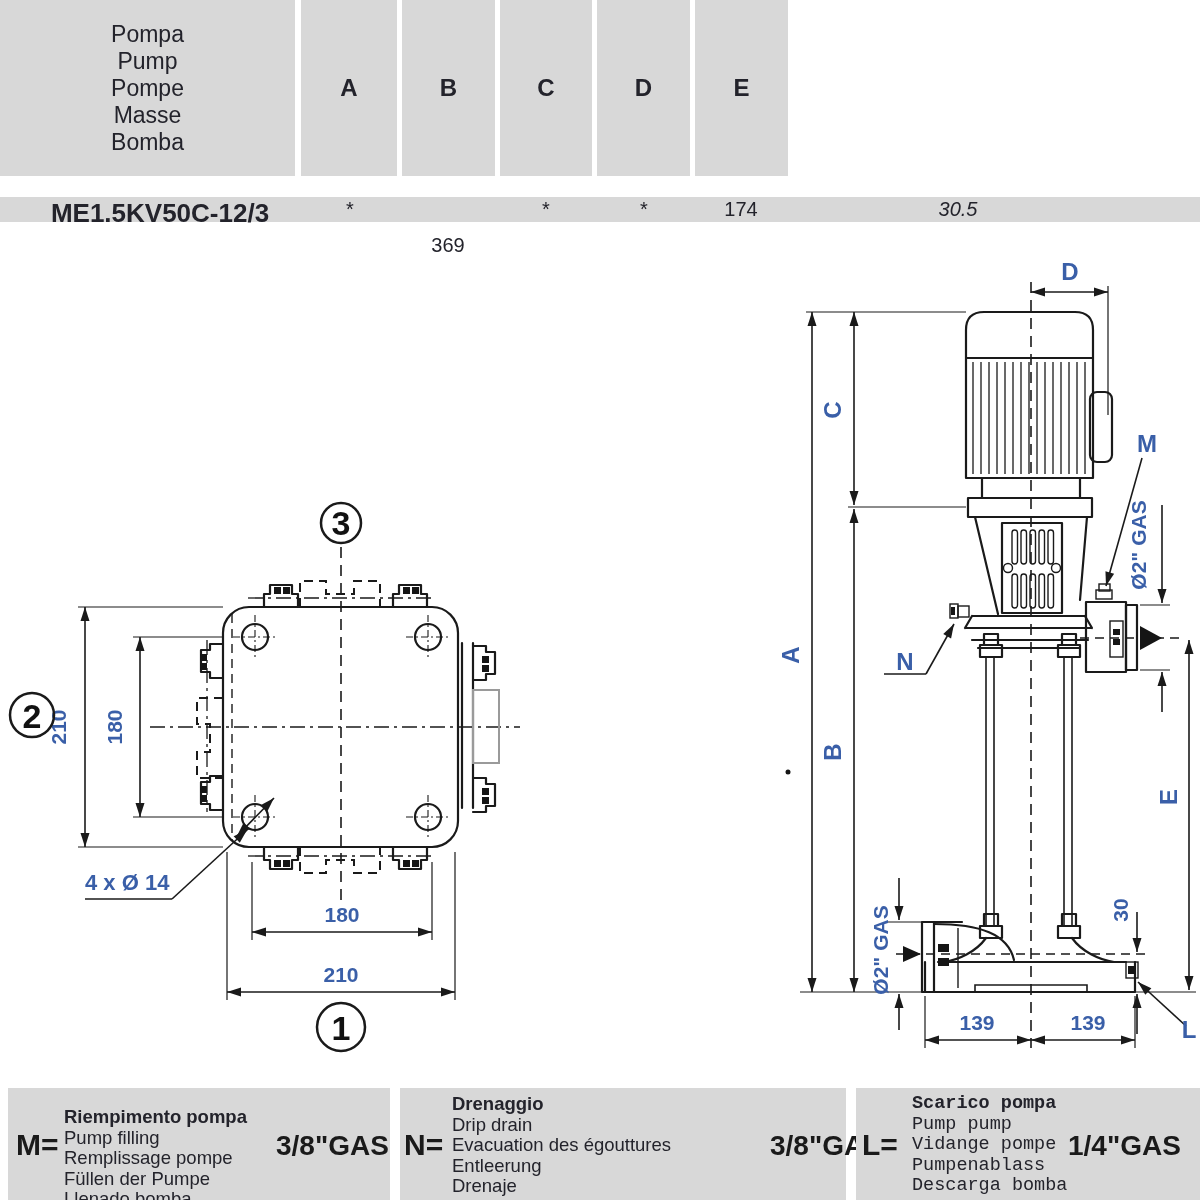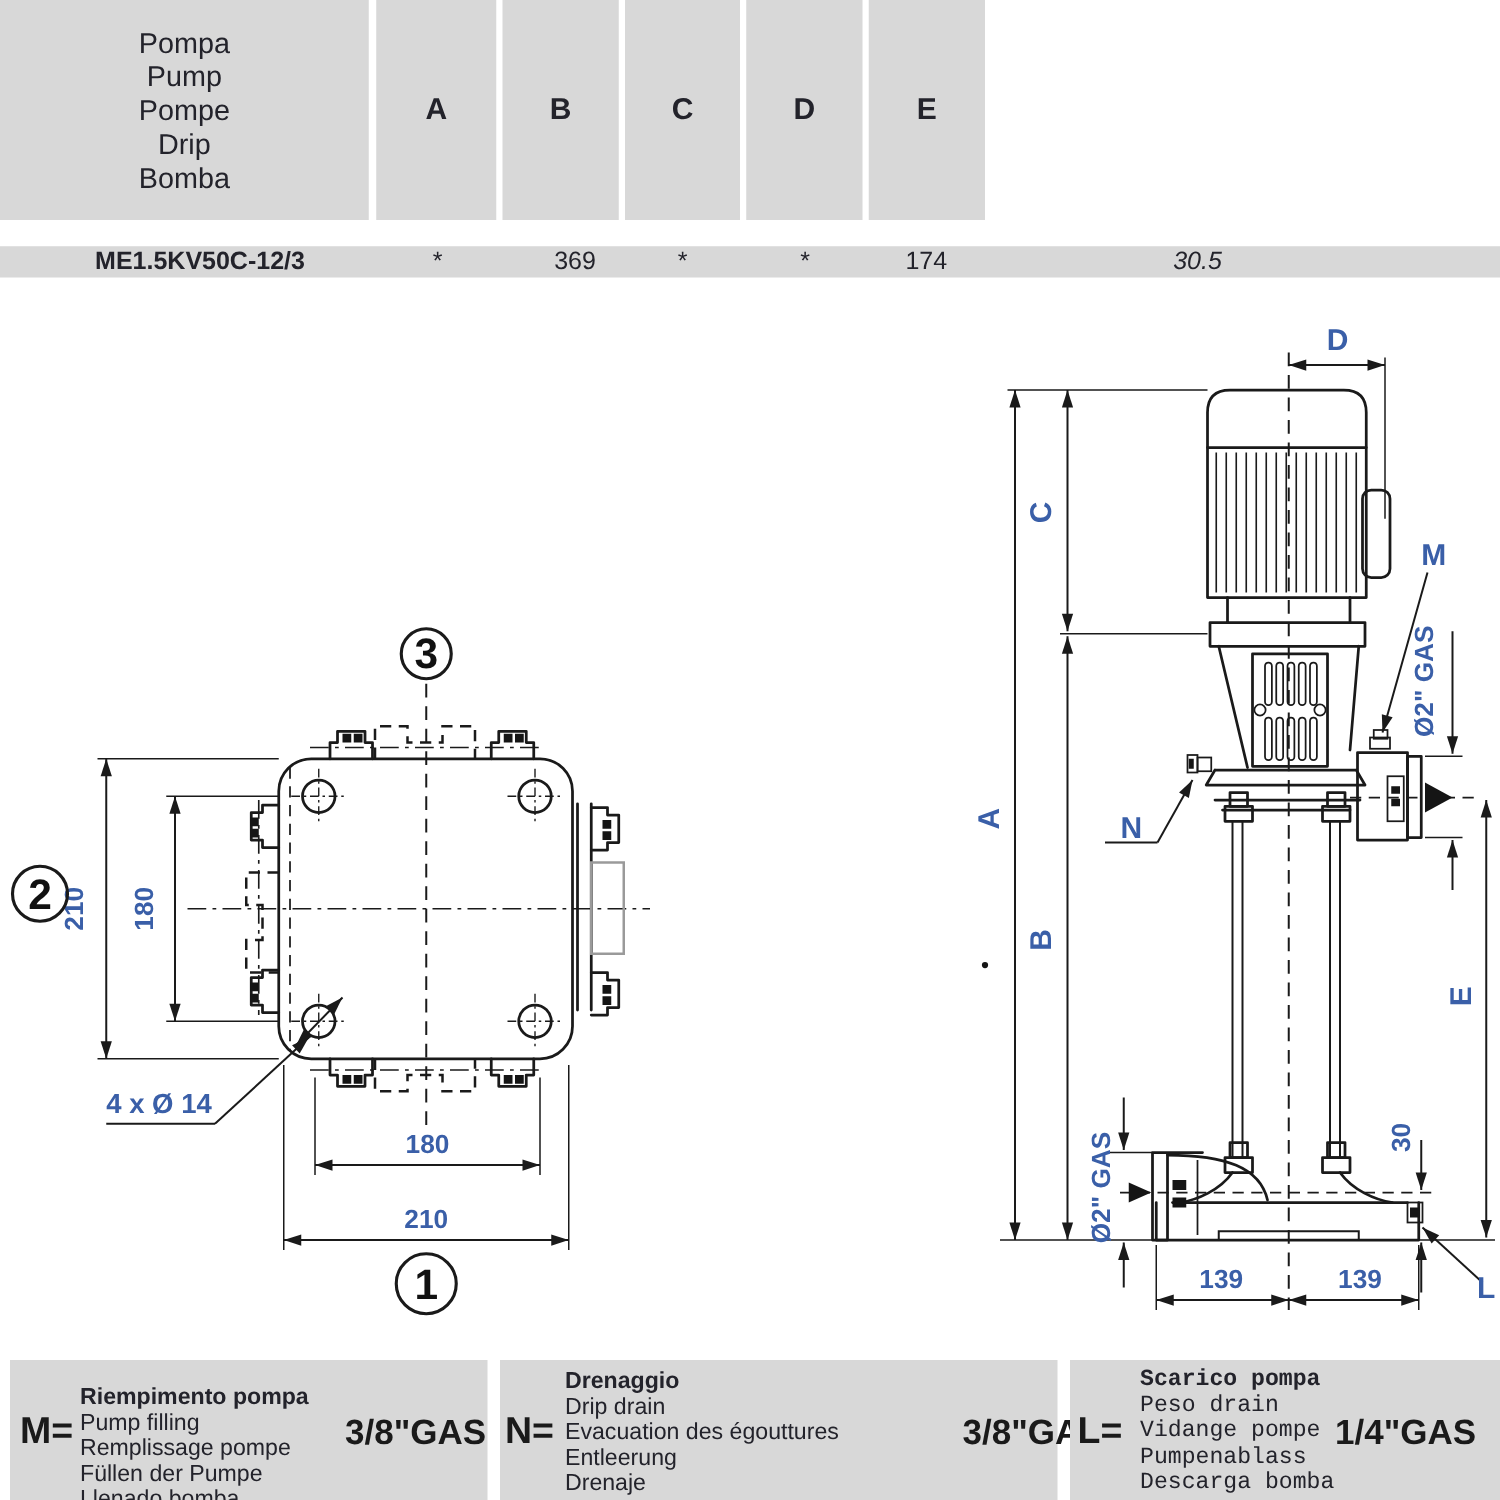--- a/index.html
+++ b/index.html
@@ -3,21 +3,21 @@
 <meta charset="utf-8">
 <style>
   html,body{margin:0;padding:0;background:#fff;}
   .sheet{position:relative;width:1200px;height:1200px;background:#fff;
          font-family:"Liberation Sans", sans-serif;color:#23232b;overflow:hidden;}
   .cell{position:absolute;background:#d8d8d8;display:flex;align-items:center;justify-content:center;}
   .hdr-multi{flex-direction:column;font-size:23px;line-height:27px;text-align:center;}
   .hdr-letter{font-size:24px;font-weight:700;}
   .datarow{position:absolute;left:0;top:197px;width:1200px;height:25px;background:#d8d8d8;}
   .datarow span{position:absolute;top:1px;font-size:20px;transform:translateX(-50%);white-space:nowrap;}
-  .datarow .model{font-weight:700;font-size:20px;}
+  .datarow .model{font-weight:700;font-size:26px;}
   .lg-box{position:absolute;top:1088px;height:112px;background:#d8d8d8;}
   .lg-key{position:absolute;font-weight:700;font-size:30px;color:#1a1a1a;}
   .lg-lines{position:absolute;font-size:18.5px;line-height:20.5px;white-space:nowrap;}
   .lg-lines .b{font-weight:700;}
   .lg-size{position:absolute;font-weight:700;font-size:28px;color:#1a1a1a;white-space:nowrap;}
   svg{position:absolute;left:0;top:240px;}
   .s2{stroke:#1a1a1a;stroke-width:2.2;fill:none;stroke-linejoin:round;stroke-linecap:round;}
   .s1{stroke:#1a1a1a;stroke-width:1.4;fill:none;}
   .ext{stroke:#1a1a1a;stroke-width:1.2;fill:none;}
   .dim{stroke:#1a1a1a;stroke-width:1.6;fill:none;marker-start:url(#arw);marker-end:url(#arw);}
@@ -35,33 +35,33 @@
 </style>
 </head>
 <body>
 
 <div class="sheet">
 
   <div class="cell hdr-multi" style="left:0;top:0;width:295px;height:176px;">
     <div>Pompa</div>
     <div>Pump</div>
     <div>Pompe</div>
-    <div>Drip</div>
+    <div>Masse</div>
     <div>Bomba</div>
   </div>
   <div class="cell hdr-letter" style="left:301px;top:0;width:96px;height:176px;">A</div>
   <div class="cell hdr-letter" style="left:402px;top:0;width:93px;height:176px;">B</div>
   <div class="cell hdr-letter" style="left:500px;top:0;width:92px;height:176px;">C</div>
   <div class="cell hdr-letter" style="left:597px;top:0;width:93px;height:176px;">D</div>
   <div class="cell hdr-letter" style="left:695px;top:0;width:93px;height:176px;">E</div>
 
   <div class="datarow">
     <span class="model" style="left:160px;">ME1.5KV50C-12/3</span>
     <span style="left:350px;">*</span>
-    <span style="left:460px;">369</span>
+    <span style="left:448px;margin-top:36px;">369</span>
     <span style="left:546px;">*</span>
     <span style="left:644px;">*</span>
     <span style="left:741px;">174</span>
     <span style="left:958px;font-style:italic;">30.5</span>
   </div>
 
   <svg width="1200" height="835" viewBox="0 240 1200 835">
     <defs>
       <marker id="arw" markerUnits="userSpaceOnUse" markerWidth="17" markerHeight="12" refX="15" refY="6" orient="auto-start-reverse">
         <path d="M1,1.5 L15,6 L1,10.5 z" fill="#1a1a1a"></path>
@@ -290,21 +290,21 @@
       <div>Entleerung</div>
       <div>Drenaje</div>
     </div>
     <div class="lg-size" style="left:370px;top:42px;">3/8"GAS</div>
   </div>
 
   <div class="lg-box" style="left:856px;width:344px;">
     <div class="lg-key" style="left:6px;top:40px;">L=</div>
     <div class="lg-lines" style="left:56px;top:6px;font-family:Liberation Mono, monospace;">
       <div class="b">Scarico pompa</div>
-      <div>Peso drain</div>
+      <div>Pump pump</div>
       <div>Vidange pompe</div>
       <div>Pumpenablass</div>
       <div>Descarga bomba</div>
     </div>
     <div class="lg-size" style="left:212px;top:42px;">1/4"GAS</div>
   </div>
 
 </div>
 
 </body></html>

